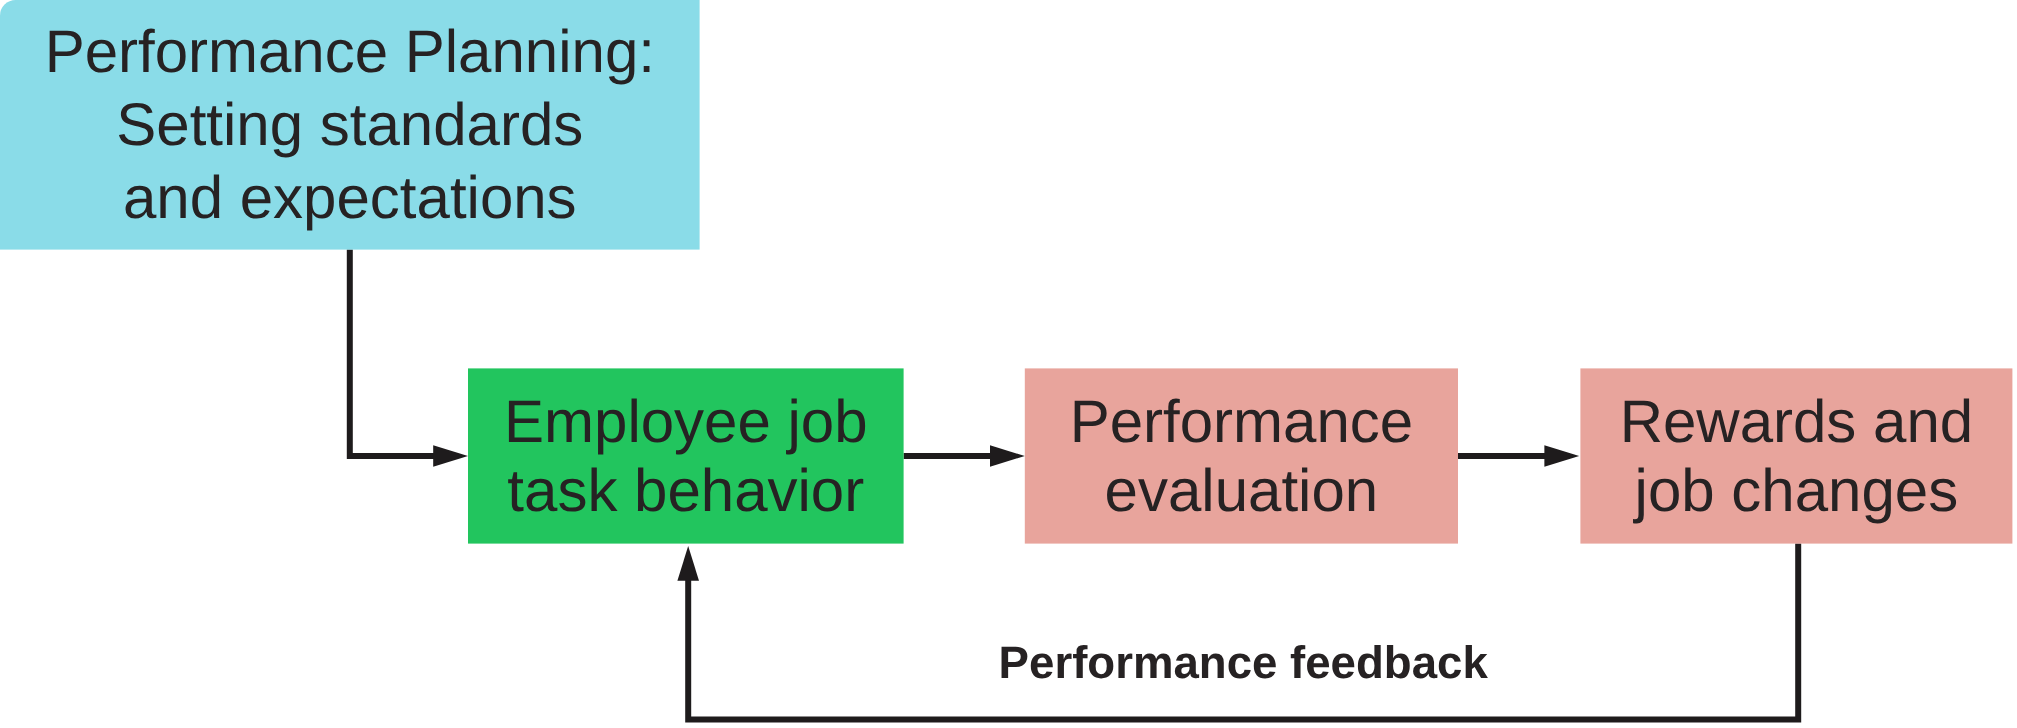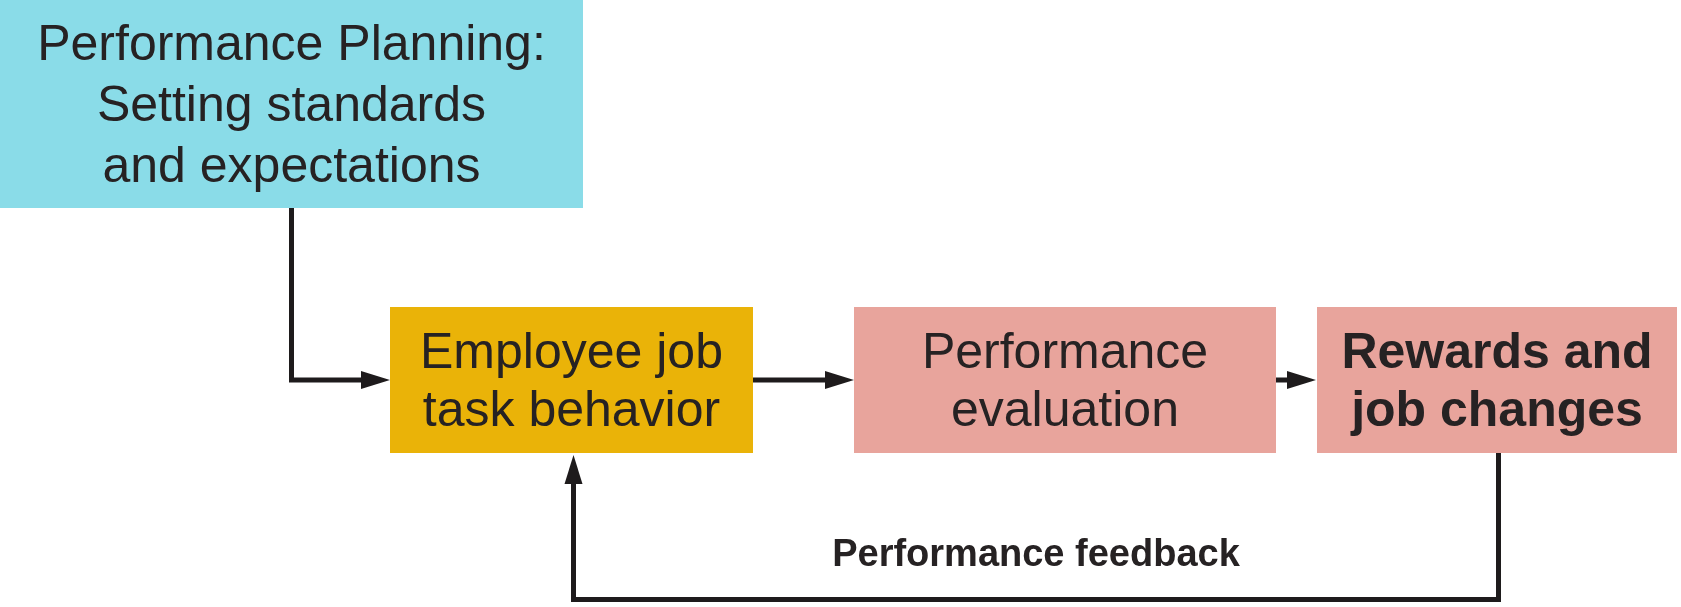--- a/index.html
+++ b/index.html
@@ -7,20 +7,21 @@
     padding: 0;
     background: #ffffff;
   }
   .canvas {
     position: relative;
     width: 1681px;
     height: 607px;
     background: #ffffff;
     overflow: hidden;
     font-family: "Liberation Sans", sans-serif;
+    border-radius: 13px;
   }
   .connectors {
     position: absolute;
     left: 0;
     top: 0;
     width: 1681px;
     height: 607px;
   }
   .connectors path {
     fill: none;
@@ -44,22 +45,22 @@
     font-size: 50px;
     line-height: 61px;
   }
   .box-process {
     top: 307px;
     height: 146px;
     font-size: 50px;
     line-height: 58px;
   }
   .box-behavior  { left: 390px;  width: 363px; }
-  .box-evaluation{ left: 854px;  width: 422px; }
-  .box-rewards   { left: 1317px; width: 360px; font-weight: bold; }
+  .box-evaluation{ left: 854px;  width: 361px; }
+  .box-rewards   { left: 1317px; width: 360px; }
   .feedback-label {
     position: absolute;
     left: 696px;
     top: 528px;
     width: 680px;
     text-align: center;
     font-size: 38px;
     font-weight: 600;
     line-height: 50px;
   }
@@ -81,21 +82,21 @@
     <polygon points="1316,380 1287,371 1287,389" style="fill: rgb(30, 27, 28);"></polygon>
 
     <path d="M 1498.5 453 L 1498.5 599.5 L 573.5 599.5 L 573.5 483" stroke-width="5" style="stroke: rgb(30, 27, 28);"></path>
     <polygon points="573.5,455 564.5,484 582.5,484" style="fill: rgb(30, 27, 28);"></polygon>
   </svg>
 
   <div class="box box-planning" style="background-color: rgb(138, 220, 232); color: rgb(38, 34, 35);">Performance Planning:
 Setting standards
 and expectations</div>
 
-  <div class="box box-process box-behavior" style="background-color: #eab308; color: rgb(38, 34, 35);">Employee job
+  <div class="box box-process box-behavior" style="background-color: #22c55e; color: rgb(38, 34, 35);">Employee job
 task behavior</div>
 
   <div class="box box-process box-evaluation" style="background-color: rgb(232, 164, 156); color: rgb(38, 34, 35);">Performance
 evaluation</div>
 
   <div class="box box-process box-rewards" style="background-color: rgb(232, 164, 156); color: rgb(38, 34, 35);">Rewards and
 job changes</div>
 
   <div class="feedback-label" style="color: rgb(38, 34, 35);">Performance feedback</div>
 

